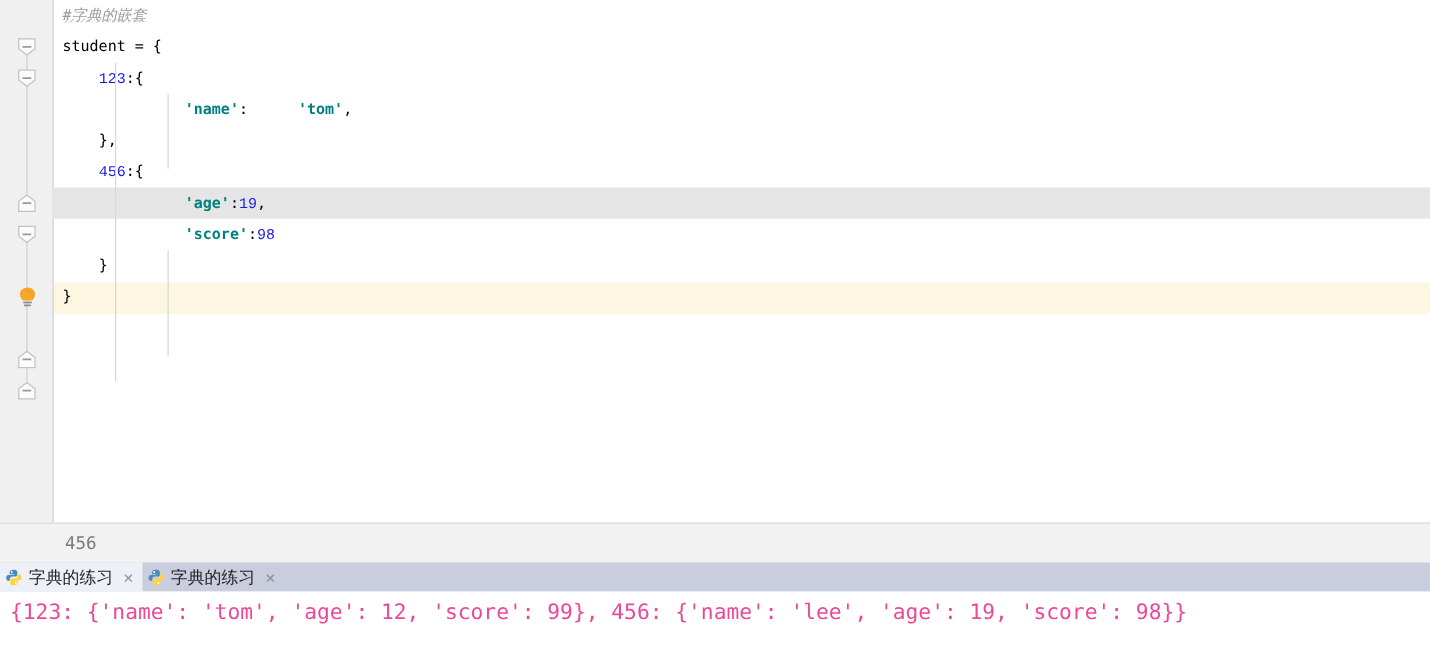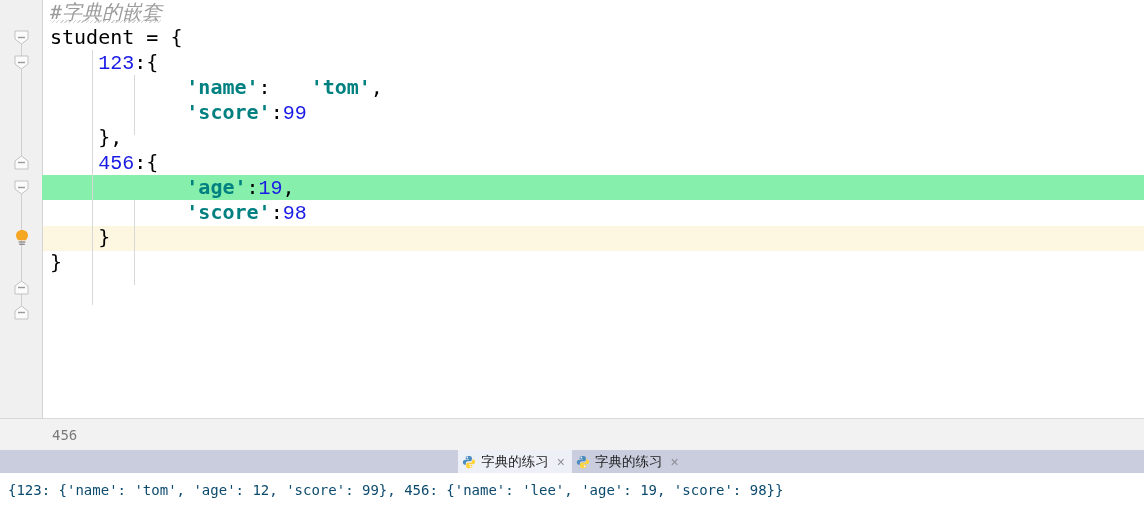--- a/index.html
+++ b/index.html
@@ -9,22 +9,22 @@
     font-family:"DejaVu Sans Mono","Liberation Mono",monospace;
     -webkit-font-smoothing:antialiased;
   }
   .app{position:relative;width:1144px;height:521px;}
 
   
   .editor{position:absolute;left:0;top:0;width:1144px;height:418px;background:#ffffff;overflow:hidden;}
   .gutter{position:absolute;left:0;top:0;width:42px;height:418px;background:#f0f0f0;border-right:1px solid #d4d4d4;}
   .code-area{position:absolute;left:42px;top:0;right:0;height:418px;}
 
-  .line{position:relative;height:25px;line-height:25px;font-size:20px;white-space:pre;color:#000000;padding-left:8px;}
-  .line.hl{background:#86efac;}
+  .line{position:relative;height:25px;line-height:25px;font-size:12px;white-space:pre;color:#000000;padding-left:8px;}
+  .line.hl{background:#e5e5e5;}
   .hl-band{position:absolute;left:0;top:226px;width:1144px;height:25px;background:#fdf7e2;}
 
   .tok-comment{color:#9b9b9b;font-style:italic;border-bottom:0;position:relative;}
   .tok-comment .squig{position:absolute;left:0;right:0;bottom:1px;height:3px;
     background:repeating-linear-gradient(135deg,#c9c9c9 0 1px,transparent 1px 3px);opacity:.8;}
   .tok-str{color:#008080;font-weight:bold;padding-left:40px;}
   .tok-num{color:#1a1ae6;font-family:Liberation Mono, monospace;}
   .tok-builtin{color:#3a3ad0;}
   .tok-plain{color:#000000;}
 
@@ -37,30 +37,30 @@
   .bulb{position:absolute;left:14px;width:16px;height:18px;}
 
   
   .breadcrumb{position:absolute;left:0;top:418px;width:1144px;height:32px;background:#f2f2f2;
     border-top:1px solid #d9d9d9;border-bottom:1px solid #c6c6c6;}
   .breadcrumb .crumb{position:absolute;left:52px;top:0;line-height:32px;font-size:14px;color:#7a7a7a;
     font-family:"DejaVu Sans Mono","Liberation Mono",monospace;}
 
   
   .tabbar{position:absolute;left:0;top:450px;width:1144px;height:23px;background:#c9cddd;
-    border-bottom:1px solid #a9adbe;display:flex;align-items:stretch;justify-content:center;}
+    border-bottom:1px solid #a9adbe;display:flex;align-items:stretch;}
   .tab{display:flex;align-items:center;gap:5px;padding:0 7px 0 4px;height:23px;
     font-family:"Liberation Sans","DejaVu Sans",sans-serif;font-size:13.5px;color:#1d1d1d;cursor:default;}
   .tab.active{background:#eef0f7;}
   .tab .ticon{width:14px;height:14px;flex:none;}
   .tab .tclose{color:#8d8d96;font-size:14px;margin-left:3px;line-height:1;}
 
   
   .console{position:absolute;left:0;top:473px;width:1144px;height:48px;background:#ffffff;}
-  .console .out{padding:6px 0 0 8px;font-size:14px;line-height:22px;color:#0c4a6e;white-space:pre;
+  .console .out{padding:6px 0 0 8px;font-size:17px;line-height:22px;color:#ec4899;white-space:pre;
     font-family:"DejaVu Sans Mono","Liberation Mono",monospace;}
 </style>
 </head>
 <body>
 
 <div class="app">
 
   <div class="editor">
 
     <div class="hl-band"></div>
@@ -109,21 +109,20 @@
             <rect x="4.6" y="12.3" width="6.8" height="1.4" fill="#8d8d8d"></rect>
             <rect x="5.2" y="14.6" width="5.6" height="1.4" fill="#8d8d8d"></rect>
           </svg></div>
       </div>
 
     <div class="code-area">
         <div class="line"><span></span><span class="tok-comment">#字典的嵌套<span class="squig"></span></span></div>
         <div class="line"><span></span><span class="tok-plain">student = {</span></div>
         <div class="line"><span>    </span><span class="tok-num">123</span><span class="tok-plain">:{</span></div>
         <div class="line"><span>        </span><span class="tok-str">'name'</span><span class="tok-plain">:</span><span class="tok-str">'tom'</span><span class="tok-plain">,</span></div>
-        <div class="line"><span>        </span><span class="tok-str">'score'</span><span class="tok-plain">:</span><span class="tok-num">99</span></div>
         <div class="line"><span>    </span><span class="tok-plain">},</span></div>
         <div class="line"><span>    </span><span class="tok-num">456</span><span class="tok-plain">:{</span></div>
         <div class="line hl"><span>        </span><span class="tok-str">'age'</span><span class="tok-plain">:</span><span class="tok-num">19</span><span class="tok-plain">,</span></div>
         <div class="line"><span>        </span><span class="tok-str">'score'</span><span class="tok-plain">:</span><span class="tok-num">98</span></div>
         <div class="line"><span>    </span><span class="tok-plain">}</span></div>
         <div class="line"><span></span><span class="tok-plain">}</span></div>
         <div class="indent-guide" style="left: 50.2px; top: 50px; height: 255px;"></div>
         <div class="indent-guide" style="left: 92.4px; top: 75px; height: 60px;"></div>
         <div class="indent-guide" style="left: 92.4px; top: 200px; height: 85px;"></div>
       </div>

